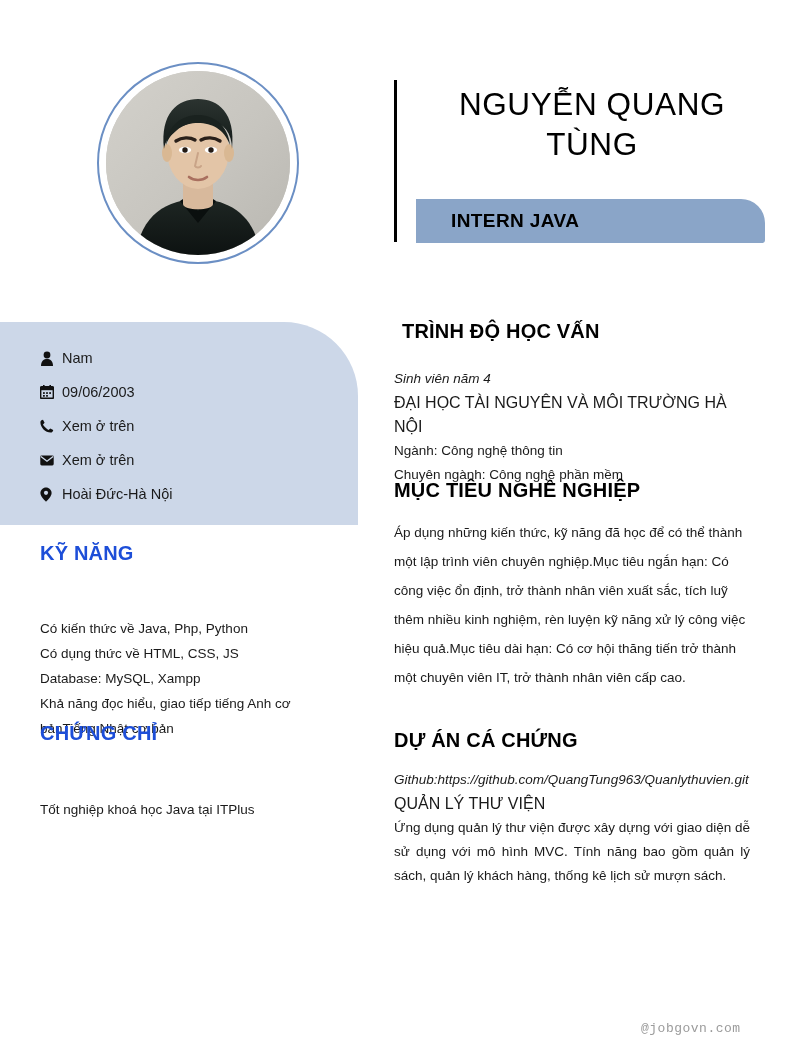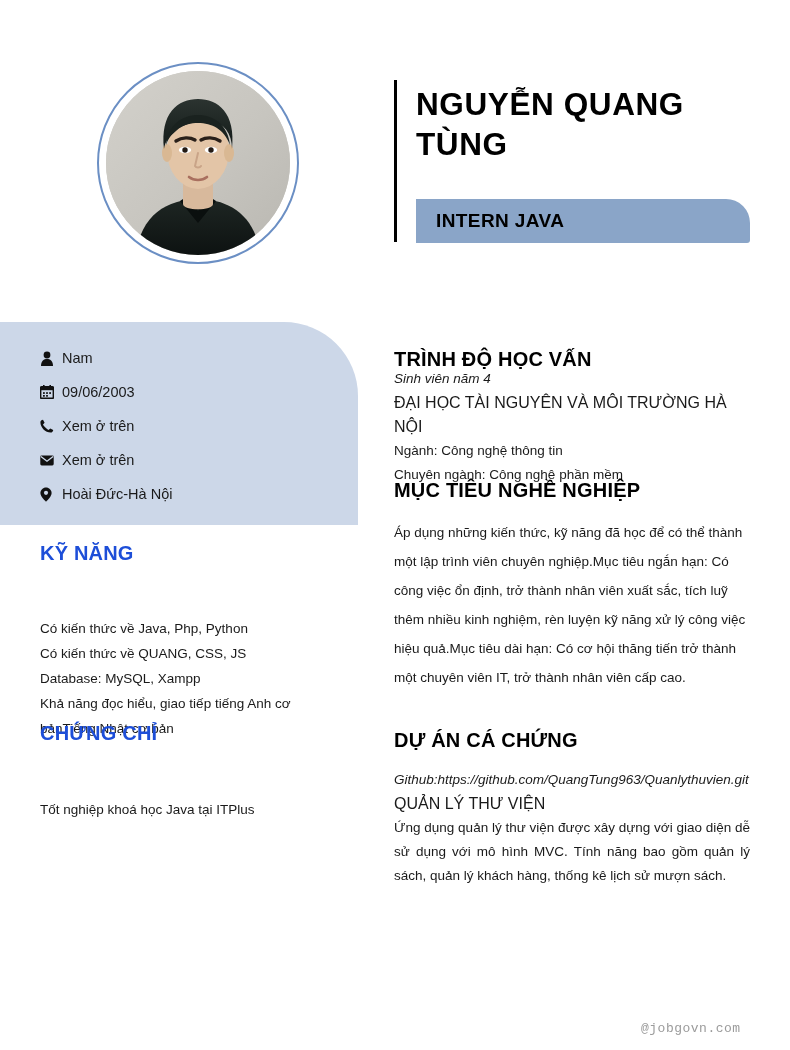--- a/index.html
+++ b/index.html
@@ -125,36 +125,38 @@
   }
   #name-block {
     position: absolute;
     left: 24px;
     top: 84px;
     width: 352px;
   }
   #full-name {
     font-size: 31.5px;
     line-height: 40px;
-    font-weight: bold;
+    font-weight: normal;
     letter-spacing: 0.6px;
     color: #000000;
     margin: 0;
+    text-align: center;
   }
   #role-badge {
     position: absolute;
     left: 24px;
     top: 199px;
     width: 334px;
     height: 44px;
     background: #8aa5c8;
     border-top-right-radius: 24px;
     border-bottom-right-radius: 3px;
     display: flex;
     align-items: center;
+    padding-left: 15px;
   }
   #role-text {
     margin-left: 20px;
     font-size: 19px;
     font-weight: bold;
     letter-spacing: 0.4px;
     color: #000000;
   }
 
   .sec-heading {
@@ -297,42 +299,42 @@
               <circle cx="6" cy="5.8" r="2.1" fill="#ccd7e8"></circle>
             </svg>
         </span>
         <span class="contact-text">Hoài Đức-Hà Nội</span>
       </div>
     </div>
 
     <div class="side-heading" style="top:542px;">KỸ NĂNG</div>
     <div class="side-body" style="top:581px;">
       <div>Có kiến thức về Java, Php, Python</div>
-      <div>Có kiến thức về QUANG, CSS, JS</div>
+      <div>Có dụng thức về HTML, CSS, JS</div>
       <div>Database: MySQL, Xampp</div>
       <div>Khả năng đọc hiểu, giao tiếp tiếng Anh cơ bảnTiếng Nhật cơ bản</div>
     </div>
 
     <div class="side-heading" style="top:722px;">CHỨNG CHỈ</div>
     <div class="side-body" style="top:762px;">
       <div>Tốt nghiệp khoá học Java tại ITPlus</div>
     </div>
   </div>
 
   <div id="right-col">
 
     <div id="name-rule"></div>
     <div id="name-block">
       <h1 id="full-name">NGUYỄN QUANG TÙNG</h1>
     </div>
     <div id="role-badge">
       <span id="role-text">INTERN JAVA</span>
     </div>
 
-    <div class="sec-heading" style="top:348px;">TRÌNH ĐỘ HỌC VẤN</div>
+    <div class="sec-heading" style="top:320px;margin-left:8px;">TRÌNH ĐỘ HỌC VẤN</div>
     <div class="sec-body" style="top:367px;">
       <div class="italic-line">Sinh viên năm 4</div>
       <div class="bold-line">ĐẠI HỌC TÀI NGUYÊN VÀ MÔI TRƯỜNG HÀ NỘI</div>
       <div>Ngành: Công nghệ thông tin</div>
       <div>Chuyên ngành: Công nghệ phần mềm</div>
     </div>
 
     <div class="sec-heading" style="top:479px;">MỤC TIÊU NGHỀ NGHIỆP</div>
     <div class="sec-body" style="top:518px; line-height:29px;">
       <div>Áp dụng những kiến thức, kỹ năng đã học để có thể thành một lập trình viên chuyên nghiệp.Mục tiêu ngắn hạn: Có công việc ổn định, trở thành nhân viên xuất sắc, tích luỹ thêm nhiều kinh nghiệm, rèn luyện kỹ năng xử lý công việc hiệu quả.Mục tiêu dài hạn: Có cơ hội thăng tiến trở thành một chuyên viên IT, trở thành nhân viên cấp cao.</div>

